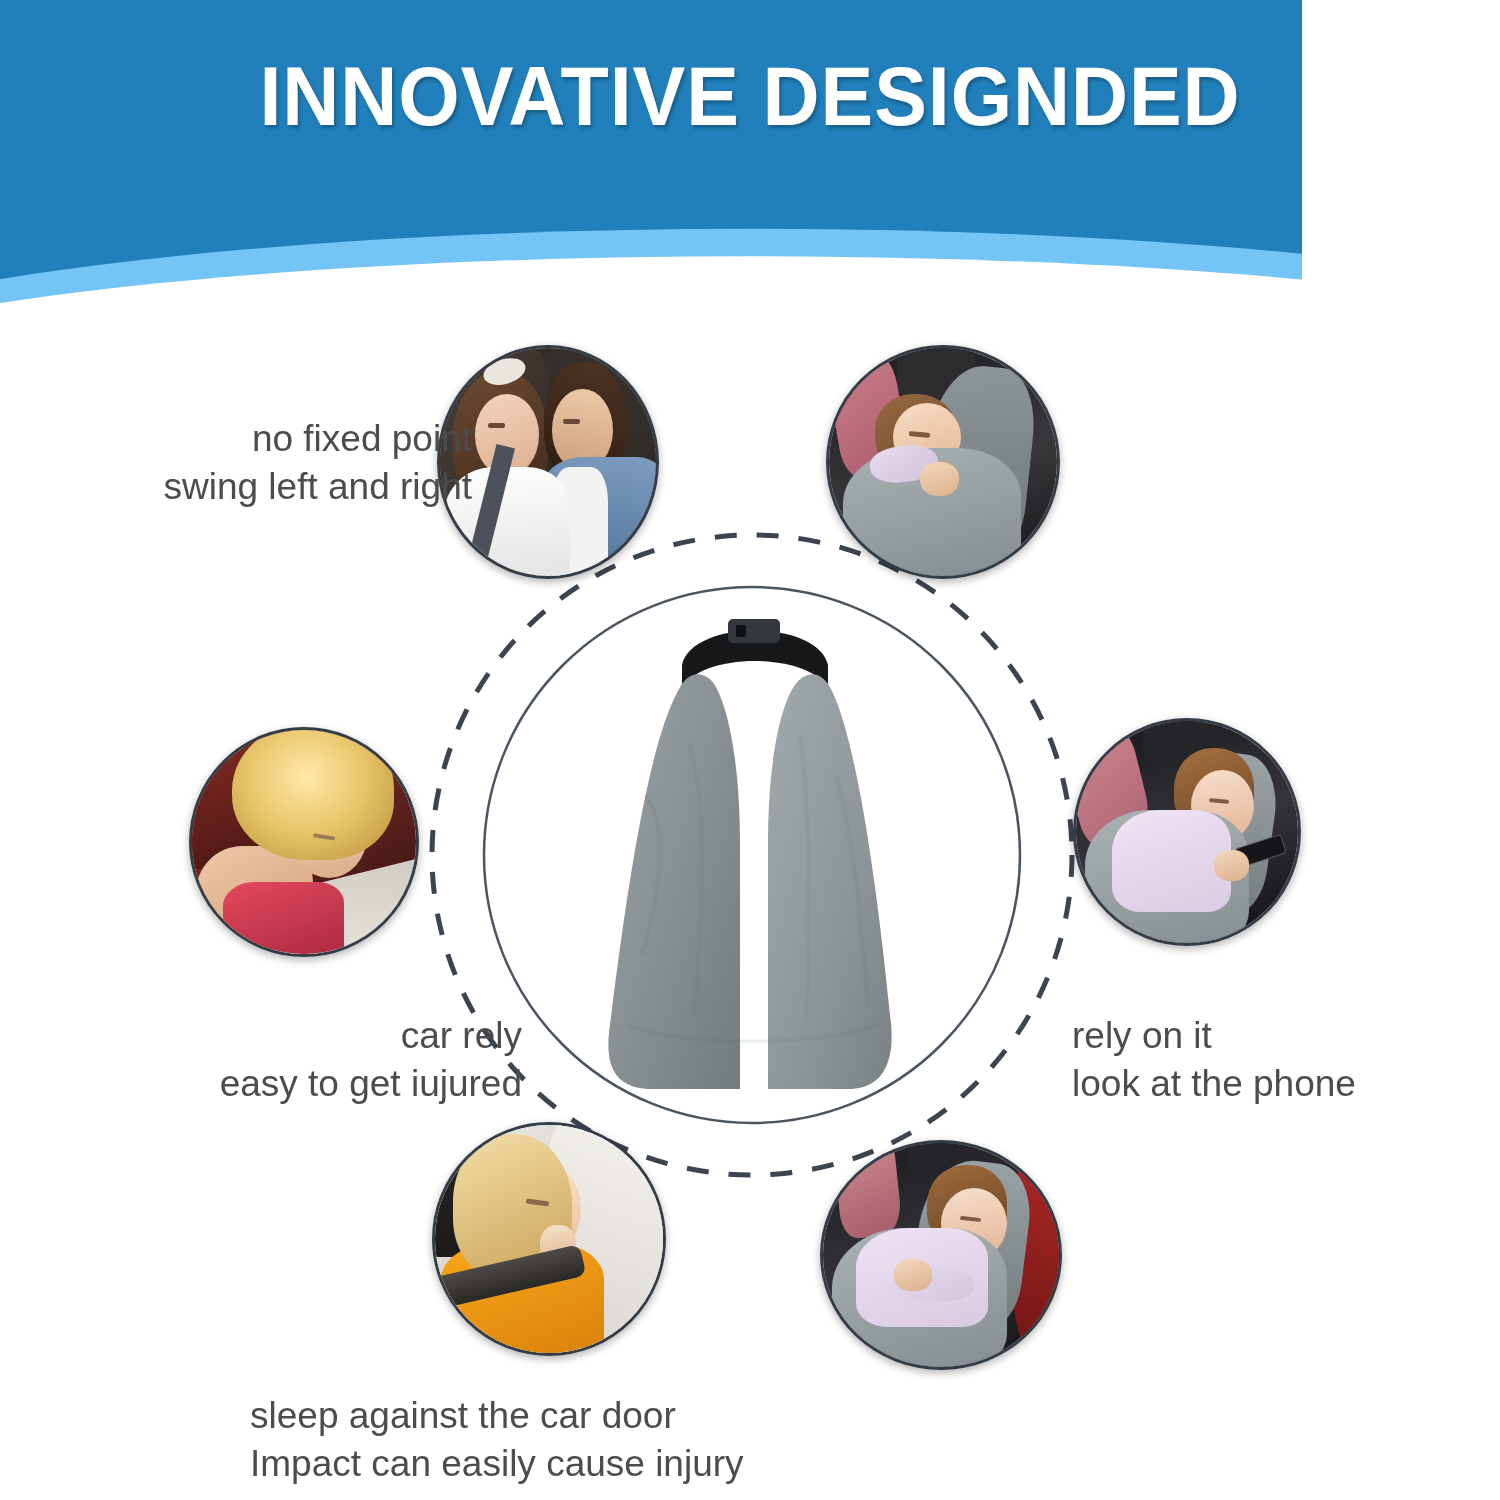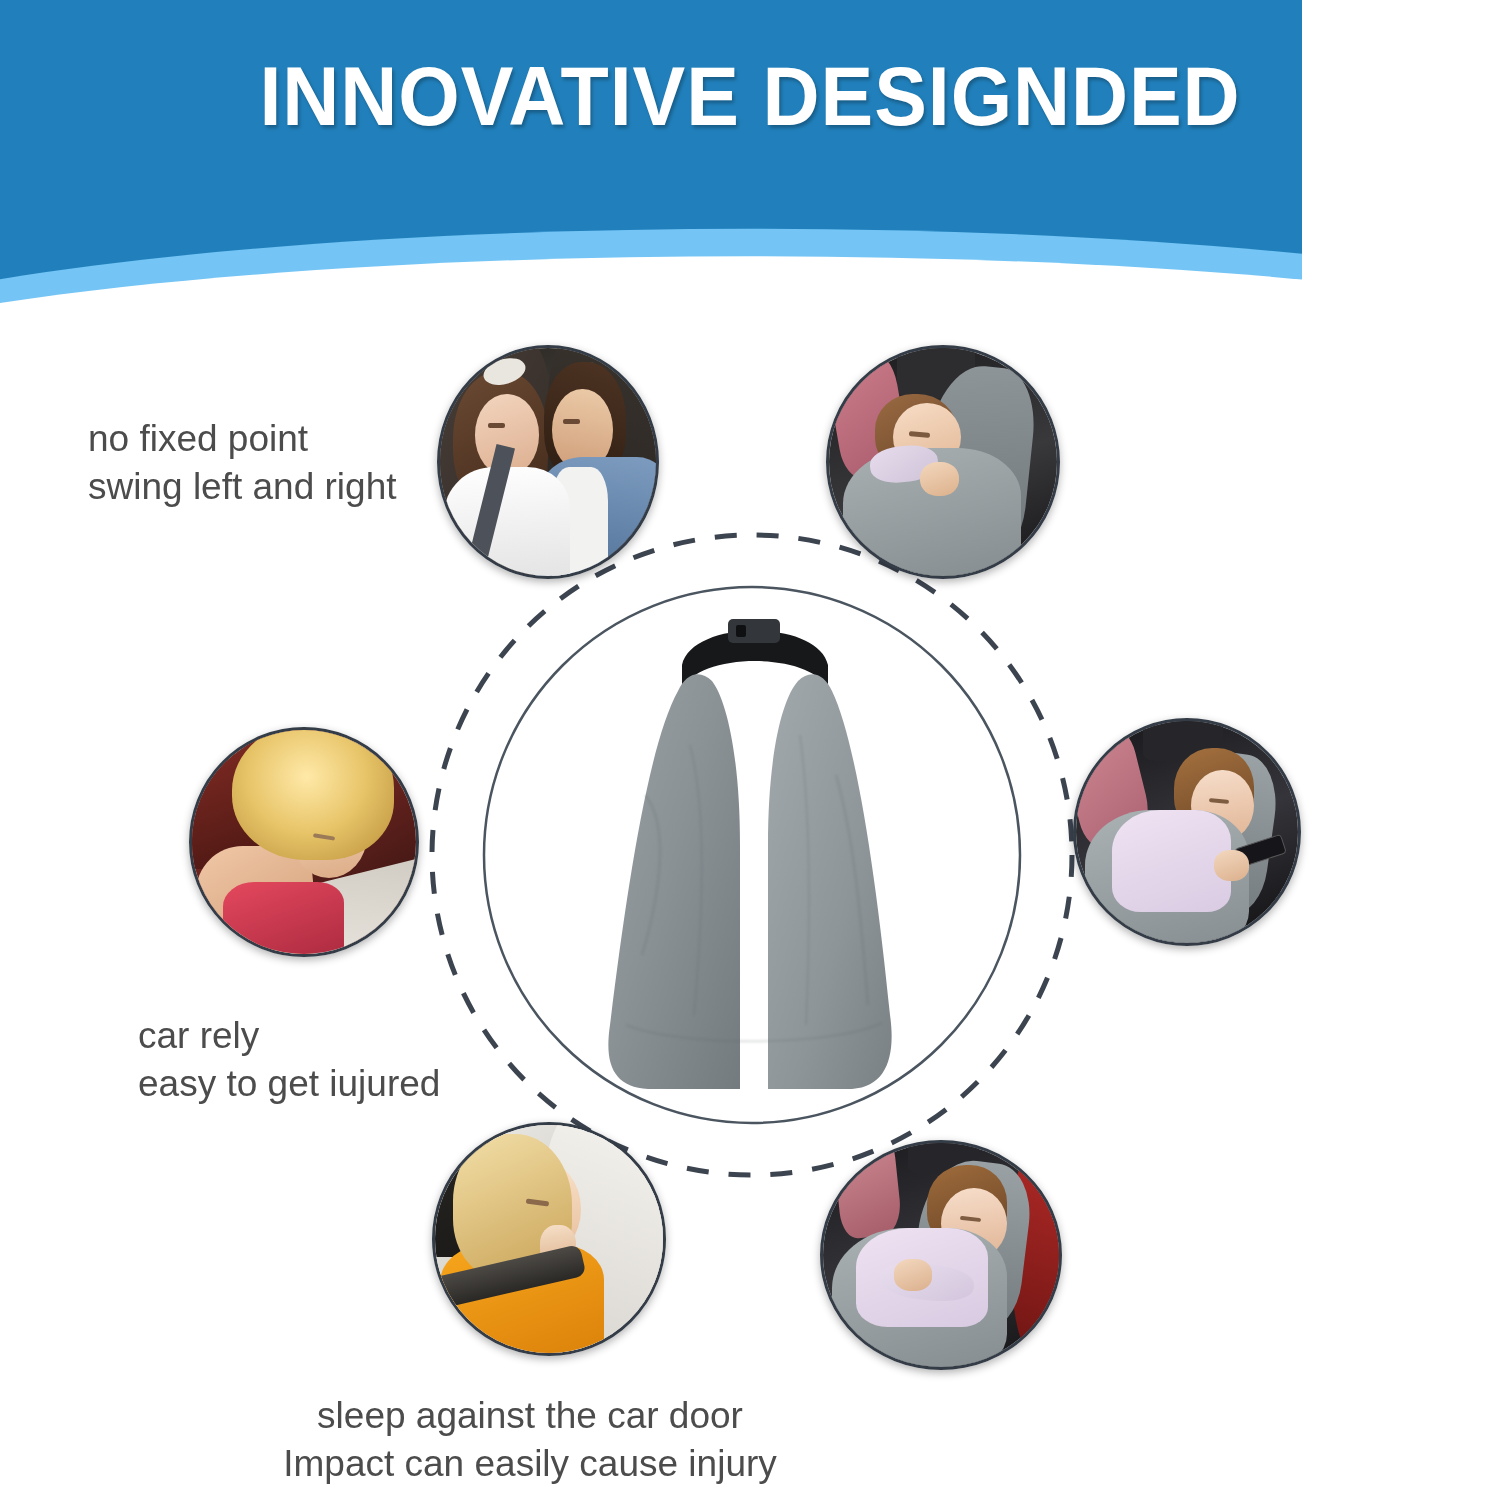--- a/index.html
+++ b/index.html
@@ -72,22 +72,22 @@
   .caption {
     position:absolute;
     color:#4c4c4c;
     font-family:"Liberation Sans", sans-serif;
     font-size:37px;
     line-height:1.30;
     white-space:pre-line;
     z-index:7;
   }
   .caption.r { text-align:left; }
-  .caption.l { text-align:left;margin-left:16px; }
-  .caption.c { text-align:center; }
+  .caption.l { text-align:right; }
+  .caption.c { text-align:left; }
 
   
 
   
   .sk { position:absolute; border-radius:50%; }
   .hairc { position:absolute; border-radius:50% 50% 45% 45%; }
 
   
   .s1 { background:linear-gradient(160deg,#2a2723 0%,#43403a 45%,#201e1c 100%); }
   .s1 .seat-l { position:absolute; left:-6%; top:-8%; width:58%; height:116%;
@@ -379,18 +379,20 @@
     </div>
   </div>
 
   <div class="caption l" style="left:72px; top:415px; width:400px;">no fixed point
 swing left and right</div>
 
 
   <div class="caption l" style="left:122px; top:1012px; width:400px;">car rely
 easy to get iujured</div>
 
+  <div class="caption r" style="left:1072px; top:1012px; width:400px;">rely on it
+look at the phone</div>
 
   <div class="caption c" style="left:250px; top:1392px; width:560px;">sleep against the car door
 Impact can easily cause injury</div>
 
 
 </div>
 
 </body></html>

